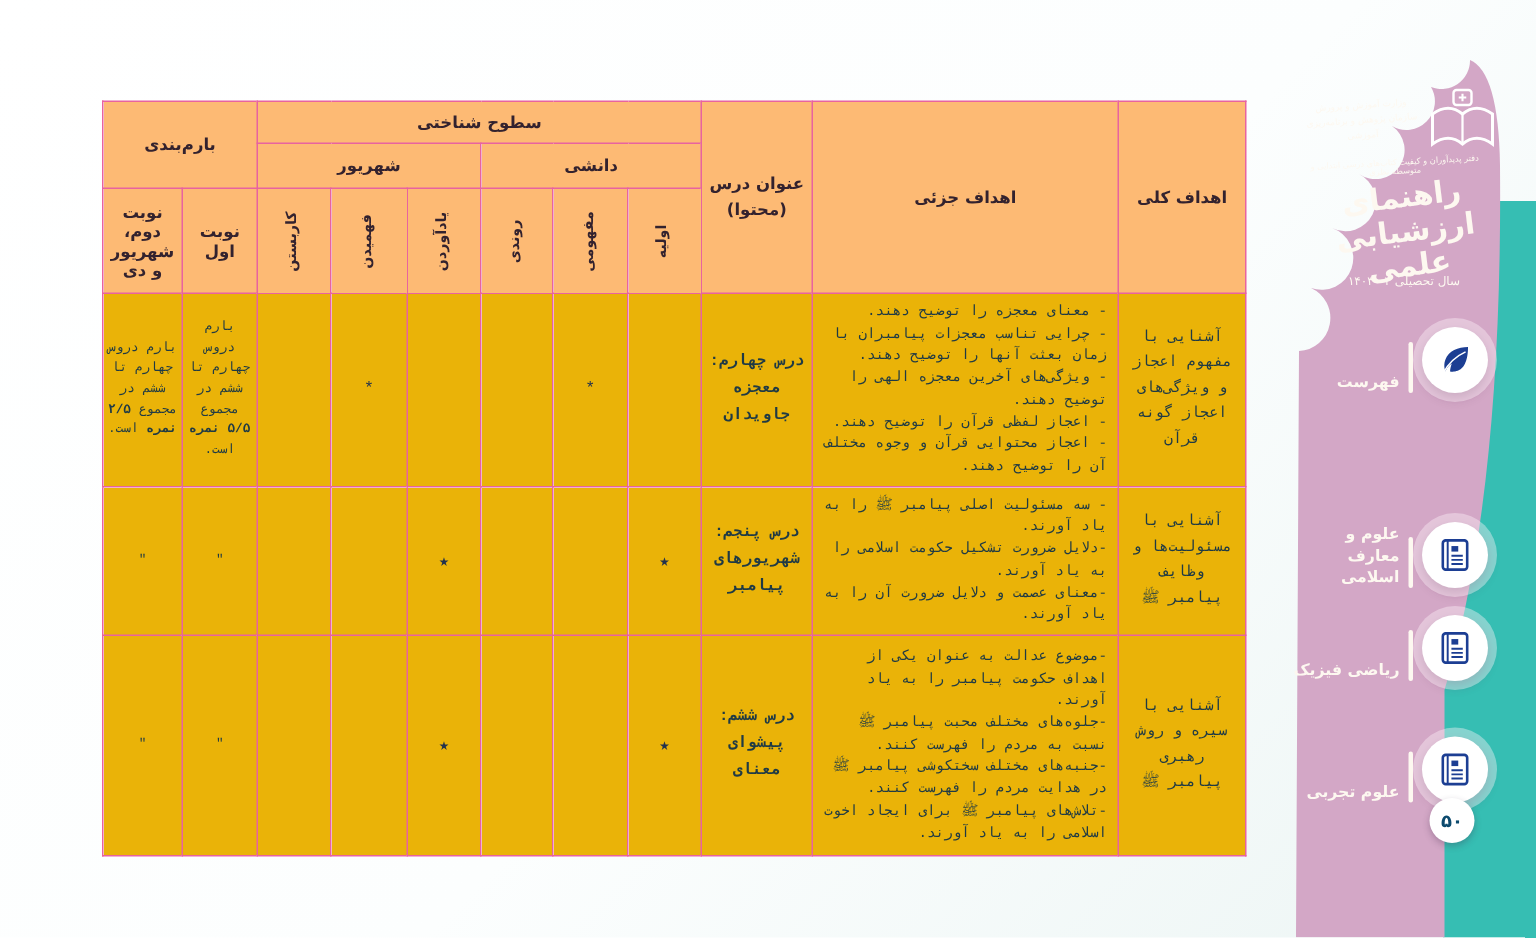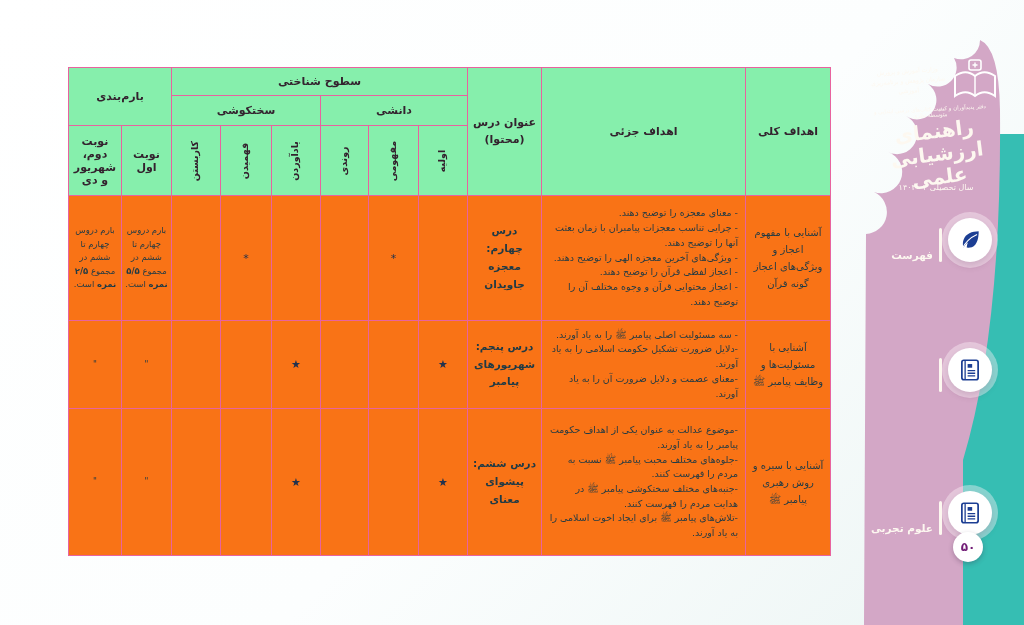--- a/index.html
+++ b/index.html
@@ -16,27 +16,27 @@
     width:762px; height:488px;
     border-collapse:collapse; table-layout:fixed;
     direction:rtl;
   }
   .eval-table th, .eval-table td {
     border:1.5px solid #e8639f;
     vertical-align:middle;
     overflow:hidden;
   }
   .eval-table th {
-    background:#86efac; color:#33222e;
+    background:#fdba74; color:#33222e;
     font-size:11px; font-weight:bold; text-align:center;
     padding:2px;
   }
   .eval-table td {
-    background:#f97316; color:#1f3a45;
-    font-size:9.5px; text-align:center; padding:3px 4px;
+    background:#eab308; color:#1f3a45;
+    font-size:9.5px; text-align:center; padding:3px 4px;font-family:Liberation Mono, monospace;
   }
   td.details-cell { text-align:right; padding:5px 7px; line-height:1.55; }
   td.general-cell { line-height:1.7; padding:4px 6px; font-size:10px; }
   td.title-cell   { font-weight:bold; font-size:10.5px; line-height:1.7; }
   td.term-cell    { font-size:8.5px; line-height:1.6; padding:2px; }
   td.mark-cell    { font-size:11px; color:#22324d; }
   .bold-score     { font-weight:bold; }
   th.vert-th { position:relative; height:70px; }
   .vert-inner {
     position:absolute; width:68px; height:14px;
@@ -84,21 +84,21 @@
   .nav-sep { width:3px; height:34px; background:#fdf8f0; border-radius:2px; flex:0 0 auto; }
   .nav-label {
     width:72px; color:#fdf8f0; font-size:10.5px; font-weight:bold;
     text-align:right; line-height:1.35;
   }
   .page-circle {
     position:absolute; right:41px; top:532px; width:30px; height:30px;
     border-radius:50%; background:#ffffff;
     box-shadow:0 2px 5px rgba(60,40,70,0.3);
     display:flex; align-items:center; justify-content:center;
-    color:#701a75; font-size:12px; font-weight:bold;
+    color:#0c4a6e; font-size:12px; font-weight:bold;
   }
 </style>
 </head>
 <body>
 
 <table class="eval-table">
   <colgroup>
     <col style="width:85px">
       <col style="width:204px">
       <col style="width:74px">
@@ -117,21 +117,21 @@
     <th rowspan="3">اهداف جزئی</th>
     <th rowspan="3" class="hdr-2line">
       <div>عنوان درس</div>
       <div>(محتوا)</div>
     </th>
     <th colspan="6">سطوح شناختی</th>
     <th colspan="2" rowspan="2">بارم‌بندی</th>
   </tr>
   <tr style="height:30px">
     <th colspan="3">دانشی</th>
-    <th colspan="3">سختکوشی</th>
+    <th colspan="3">شهریور</th>
   </tr>
   <tr style="height:70px">
     <th class="vert-th">
           <div class="vert-inner">اولیه</div>
         </th>
     <th class="vert-th">
           <div class="vert-inner">مفهومی</div>
         </th>
     <th class="vert-th">
           <div class="vert-inner">روندی</div>
@@ -273,22 +273,35 @@
   <div class="nav-item" style="top:334px">
     <div class="nav-circle">
       <svg width="26" height="26" viewBox="0 0 24 24" fill="none" stroke="#1c3e93" stroke-width="1.6">
         <rect x="4.5" y="3" width="15" height="18" rx="1.8"></rect>
         <path d="M7.5 3v18" stroke-width="1.2"></path>
         <rect x="9.8" y="6.5" width="4.2" height="3.4" fill="#1c3e93" stroke="none"></rect>
         <path d="M9.8 12.5h7 M9.8 15h7 M9.8 17.5h7" stroke-width="1.2"></path>
       </svg>
     </div>
     <div class="nav-sep"></div>
-  </div>
-
+    <div class="nav-label">علوم و معارف اسلامی</div>
+  </div>
+
+  <div class="nav-item" style="top:396px">
+    <div class="nav-circle">
+      <svg width="26" height="26" viewBox="0 0 24 24" fill="none" stroke="#1c3e93" stroke-width="1.6">
+        <rect x="4.5" y="3" width="15" height="18" rx="1.8"></rect>
+        <path d="M7.5 3v18" stroke-width="1.2"></path>
+        <rect x="9.8" y="6.5" width="4.2" height="3.4" fill="#1c3e93" stroke="none"></rect>
+        <path d="M9.8 12.5h7 M9.8 15h7 M9.8 17.5h7" stroke-width="1.2"></path>
+      </svg>
+    </div>
+    <div class="nav-sep"></div>
+    <div class="nav-label">ریاضی فیزیک</div>
+  </div>
 
   <div class="nav-item" style="top:477px">
     <div class="nav-circle">
       <svg width="26" height="26" viewBox="0 0 24 24" fill="none" stroke="#1c3e93" stroke-width="1.6">
         <rect x="4.5" y="3" width="15" height="18" rx="1.8"></rect>
         <path d="M7.5 3v18" stroke-width="1.2"></path>
         <rect x="9.8" y="6.5" width="4.2" height="3.4" fill="#1c3e93" stroke="none"></rect>
         <path d="M9.8 12.5h7 M9.8 15h7 M9.8 17.5h7" stroke-width="1.2"></path>
       </svg>
     </div>

